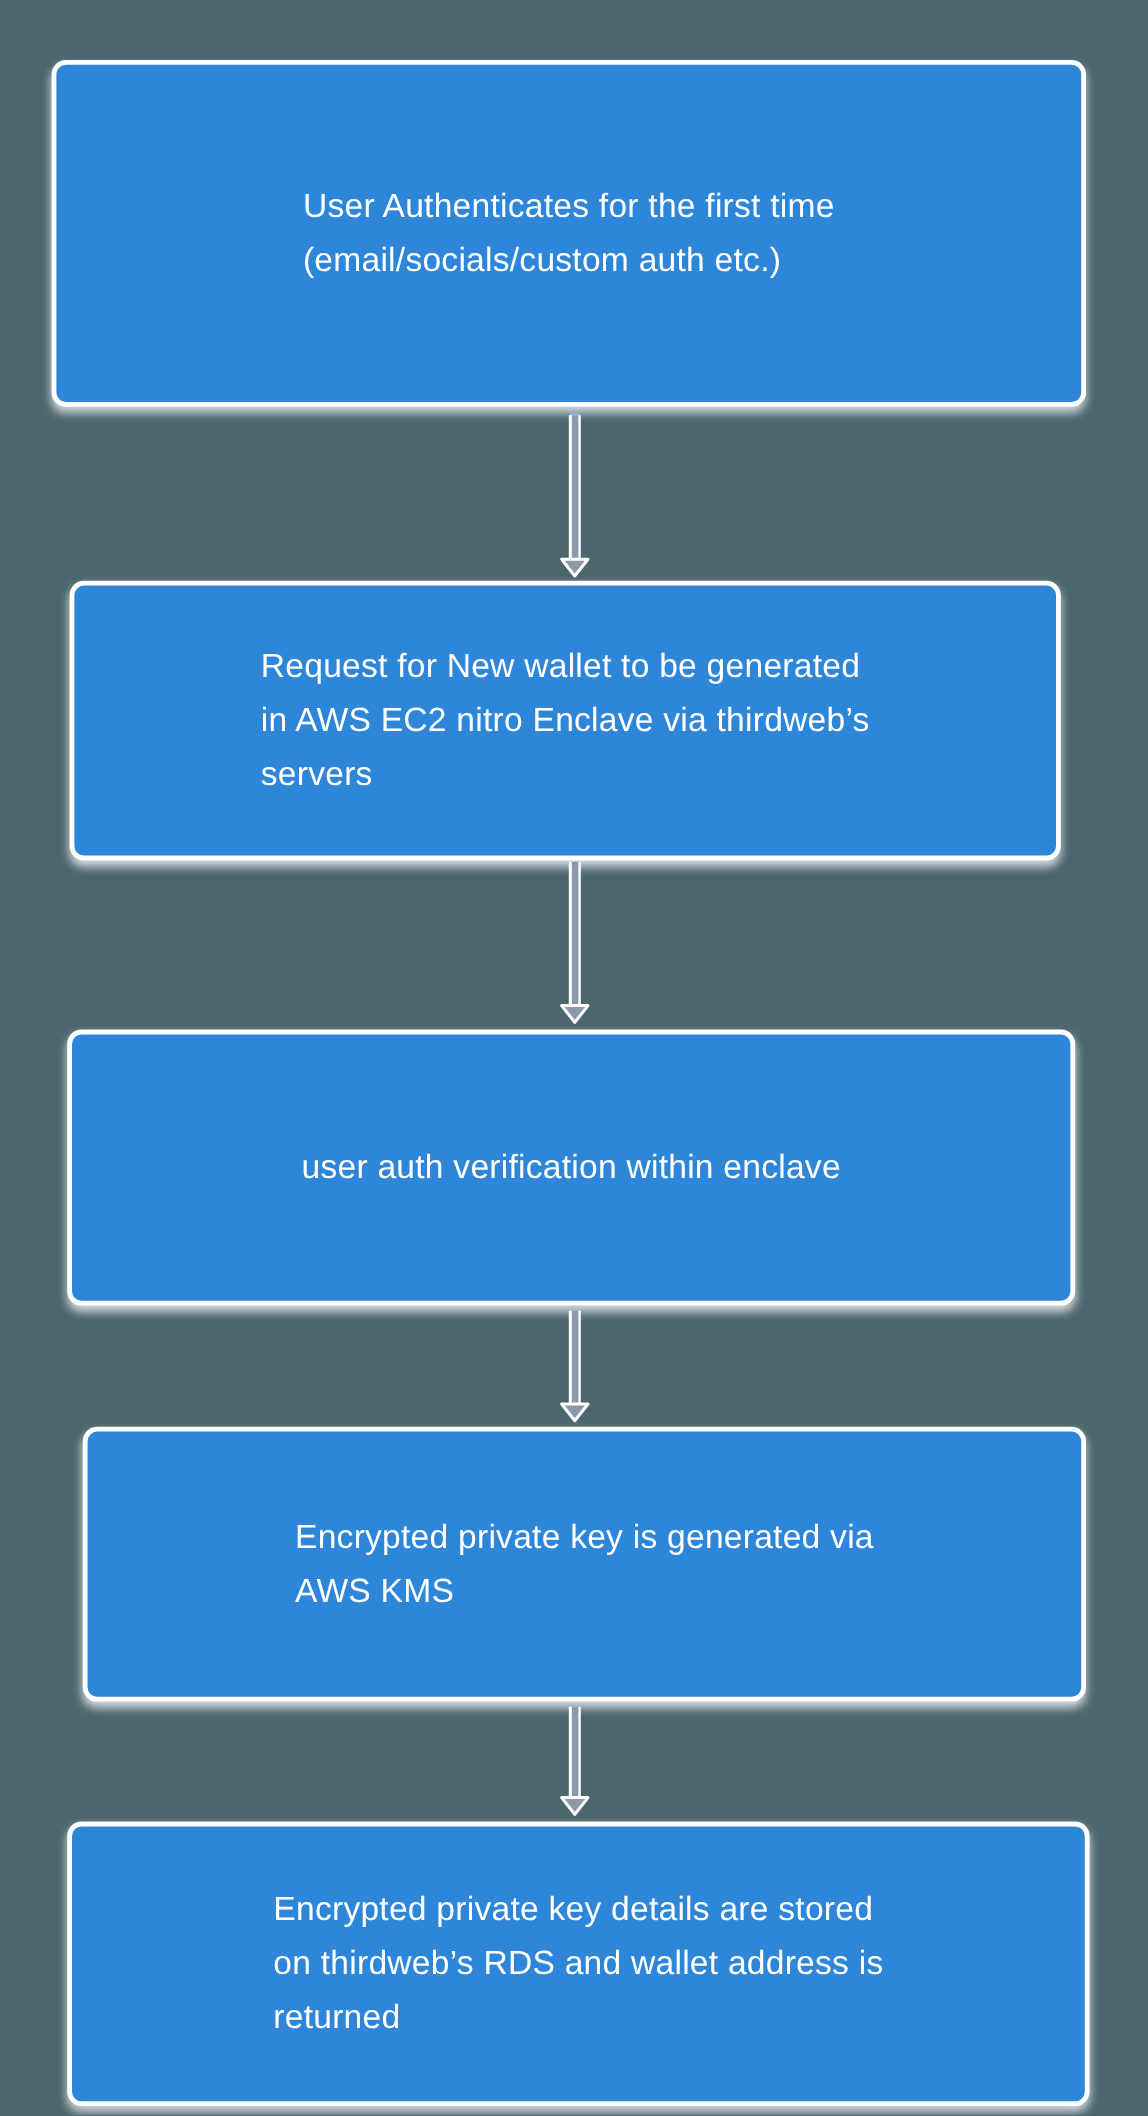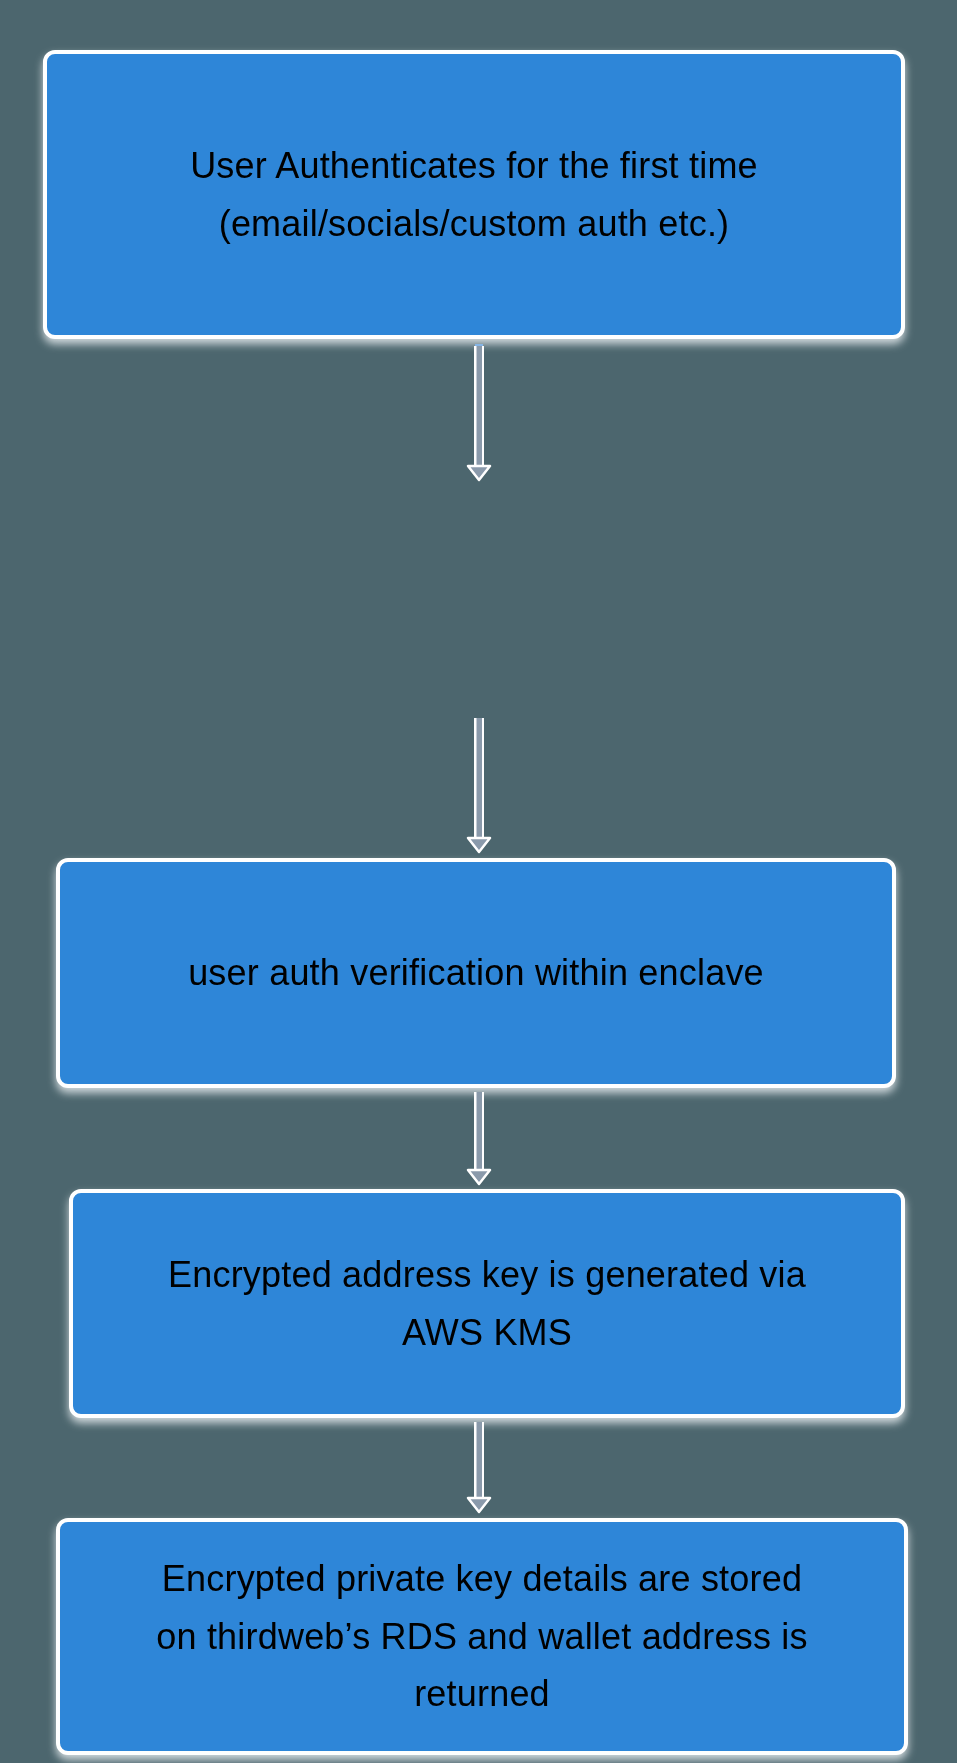--- a/index.html
+++ b/index.html
@@ -20,24 +20,23 @@
     box-sizing: border-box;
     background: #2e86d8;
     border: 4px solid #ffffff;
     border-radius: 12px;
     box-shadow: 0 5px 8px rgba(243, 246, 249, 0.8);
     display: flex;
     align-items: center;
     justify-content: center;
   }
   .node-text {
-    color: #000000;
-    font-size: 36px;
+    color: #ffffff;
+    font-size: 28px;
     line-height: 1.6;
-    text-align: center;
     white-space: pre-line;
     letter-spacing: 0.2px;
     padding: 0 12px;
   }
   .flow-arrow {
     position: absolute;
     display: block;
   }
   
   #node-1 { left: 43px;  top: 50px;   width: 862px; height: 289px; }
@@ -60,39 +59,44 @@
 (email/socials/custom auth etc.)</div>
   </div>
 
   <svg class="flow-arrow" id="arrow-1" width="44" height="138" viewBox="0 0 44 138">
     <rect x="18" y="0" width="8" height="5" fill="#85b5e6"></rect>
     <rect x="17" y="2" width="10" height="121" fill="#ffffff"></rect>
     <rect x="19.5" y="2" width="5.5" height="121" fill="#8a9aab"></rect>
     <polygon points="22,136 11,122 33,122" fill="#8a9aab" stroke="#ffffff" stroke-width="2.5" stroke-linejoin="round"></polygon>
   </svg>
 
+  <div class="flow-node" id="node-2">
+    <div class="node-text">Request for New wallet to be generated
+in AWS EC2 nitro Enclave via thirdweb’s
+servers</div>
+  </div>
 
   <svg class="flow-arrow" id="arrow-2" width="44" height="136" viewBox="0 0 44 136">
     <rect x="17" y="0" width="10" height="121" fill="#ffffff"></rect>
     <rect x="19.5" y="0" width="5.5" height="121" fill="#8a9aab"></rect>
     <polygon points="22,134 11,120 33,120" fill="#8a9aab" stroke="#ffffff" stroke-width="2.5" stroke-linejoin="round"></polygon>
   </svg>
 
   <div class="flow-node" id="node-3">
     <div class="node-text">user auth verification within enclave</div>
   </div>
 
   <svg class="flow-arrow" id="arrow-3" width="44" height="94" viewBox="0 0 44 94">
     <rect x="17" y="0" width="10" height="79" fill="#ffffff"></rect>
     <rect x="19.5" y="0" width="5.5" height="79" fill="#8a9aab"></rect>
     <polygon points="22,92 11,78 33,78" fill="#8a9aab" stroke="#ffffff" stroke-width="2.5" stroke-linejoin="round"></polygon>
   </svg>
 
   <div class="flow-node" id="node-4">
-    <div class="node-text">Encrypted address key is generated via
+    <div class="node-text">Encrypted private key is generated via
 AWS KMS</div>
   </div>
 
   <svg class="flow-arrow" id="arrow-4" width="44" height="92" viewBox="0 0 44 92">
     <rect x="17" y="0" width="10" height="77" fill="#ffffff"></rect>
     <rect x="19.5" y="0" width="5.5" height="77" fill="#8a9aab"></rect>
     <polygon points="22,90 11,76 33,76" fill="#8a9aab" stroke="#ffffff" stroke-width="2.5" stroke-linejoin="round"></polygon>
   </svg>
 
   <div class="flow-node" id="node-5">

